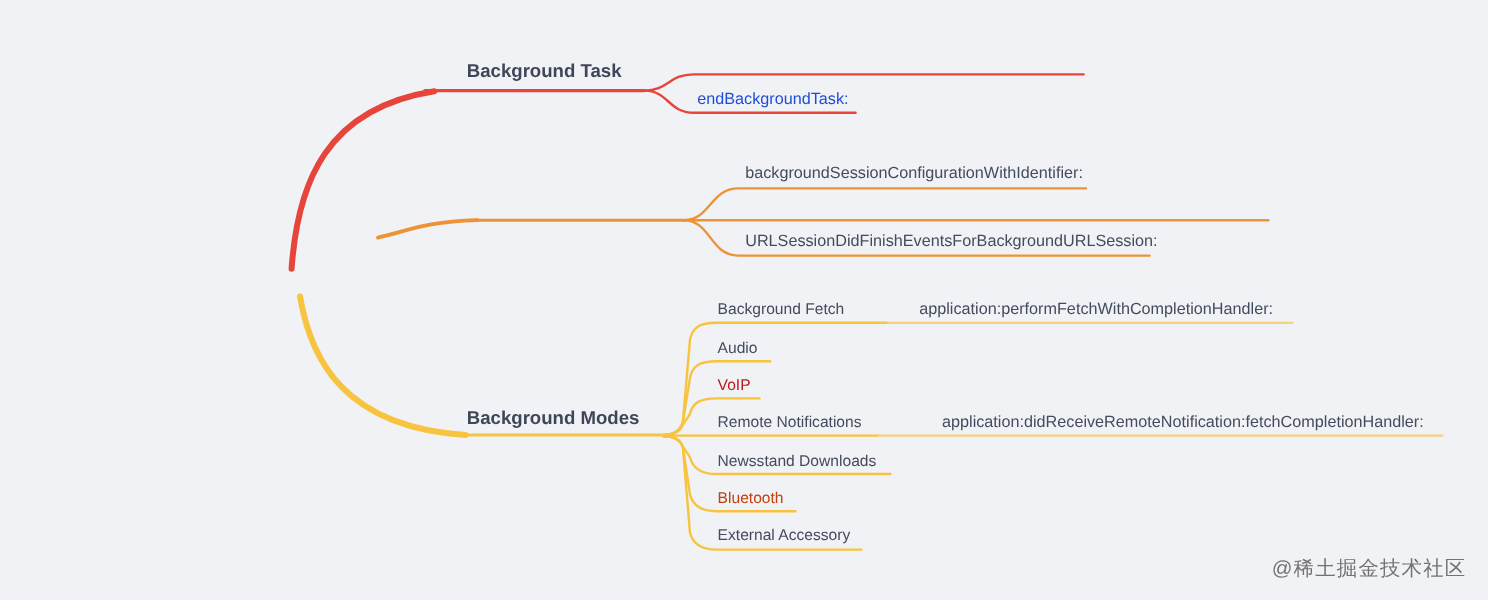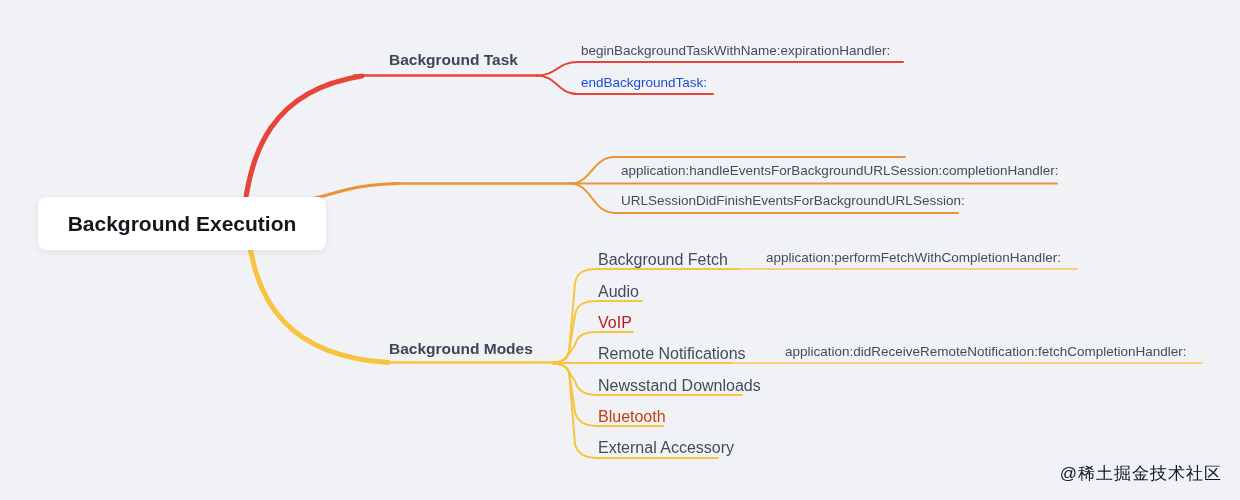--- a/index.html
+++ b/index.html
@@ -6,21 +6,21 @@
   .canvas{
     position:relative;
     width:1240px;height:500px;
     overflow:hidden;
     font-family:"Liberation Sans", sans-serif;
   }
   .canvas svg{position:absolute;left:0;top:0;}
   .node{position:absolute;white-space:nowrap;line-height:1.2;}
   .branch-label{font-size:15.5px;font-weight:600;}
   .leaf{font-size:13.5px;}
-  .mode-item{font-size:16px;}
+  .mode-item{font-size:13px;}
   .root-node{
     position:absolute;left:38px;top:197px;width:288px;height:53px;
     border-radius:8px;
     display:flex;align-items:center;justify-content:center;
     font-size:21px;font-weight:700;
     box-shadow:0 2px 6px rgba(40,40,60,0.08);
   }
   .watermark{
     position:absolute;right:18px;top:462px;
     font-size:17px;letter-spacing:1px;
@@ -59,34 +59,32 @@
       <path d="M553,363.5 C562,363.5 567,367 569,372 L575,412 C577,420 583,426 597,426 H663" stroke-width="2"></path>
       <path d="M553,363.5 C562,363.5 567,367 569,372 L575,444 C577,452 583,458 597,458 H718" stroke-width="2"></path>
     </g>
 
     <g fill="none" stroke-linecap="round" style="stroke: rgb(246, 210, 125);">
       <path d="M740,269 H1077" stroke-width="1.8"></path>
       <path d="M732,363 H1202" stroke-width="1.8"></path>
     </g>
   </svg>
 
-  <div class="root-node" style="color: rgb(21, 23, 31); background-color: rgb(255, 255, 255);">Background Execution</div>
 
   <div class="node branch-label" style="left:389px;top:51px;color:#3e4657;">Background Task</div>
-  <div class="node leaf" style="left:581px;top:43px;color:#434c5e;">beginBackgroundTaskWithName:expirationHandler:</div>
   <div class="node leaf" style="left:581px;top:75px;color:#1d4ed8;">endBackgroundTask:</div>
 
-  <div class="node leaf" style="left:621px;top:163px;color:#434c5e;">application:handleEventsForBackgroundURLSession:completionHandler:</div>
+  <div class="node leaf" style="left:621px;top:136px;color:#434c5e;">backgroundSessionConfigurationWithIdentifier:</div>
   <div class="node leaf" style="left:621px;top:193px;color:#434c5e;text-align:right;">URLSessionDidFinishEventsForBackgroundURLSession:</div>
 
   <div class="node branch-label" style="left:389px;top:340px;color:#3e4657;">Background Modes</div>
   <div class="node mode-item" style="left:598px;top:250px;color:#434c5e;">Background Fetch</div>
   <div class="node leaf" style="left:766px;top:250px;color:#434c5e;">application:performFetchWithCompletionHandler:</div>
   <div class="node mode-item" style="left:598px;top:282px;color:#434c5e;">Audio</div>
   <div class="node mode-item" style="left:598px;top:313px;color:#b91c1c;">VoIP</div>
   <div class="node mode-item" style="left:598px;top:344px;color:#434c5e;">Remote Notifications</div>
   <div class="node leaf" style="left:785px;top:344px;color:#434c5e;">application:didReceiveRemoteNotification:fetchCompletionHandler:</div>
   <div class="node mode-item" style="left:598px;top:376px;color:#434c5e;">Newsstand Downloads</div>
   <div class="node mode-item" style="left:598px;top:407px;color:#c2410c;">Bluetooth</div>
   <div class="node mode-item" style="left:598px;top:438px;color:#434c5e;">External Accessory</div>
 
-  <div class="watermark" style="color: #0f172a;">@稀土掘金技术社区</div>
+  <div class="watermark" style="color: #737373;">@稀土掘金技术社区</div>
 </div>
 
 </body></html>

